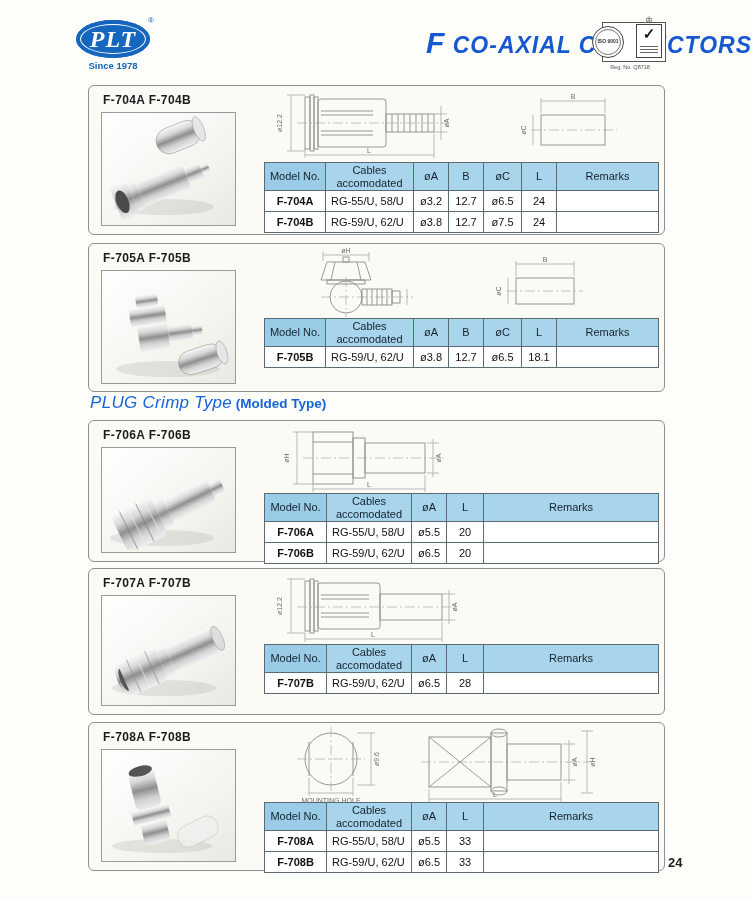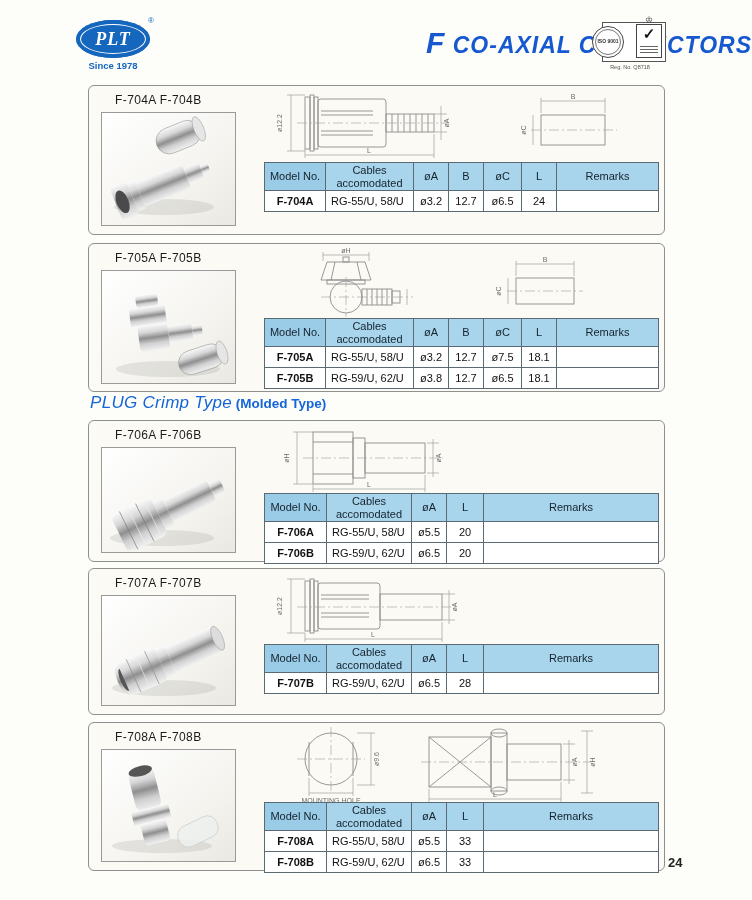--- a/index.html
+++ b/index.html
@@ -6,21 +6,21 @@
   body{
     width:752px;height:900px;position:relative;overflow:hidden;
     background:#fdfdfa;font-family:"Liberation Sans",sans-serif;
   }
   
   .logo{position:absolute;left:76px;top:20px;width:84px;}
   .logo-ellipse{width:74px;height:38px;background:#1566bd;border-radius:50%;
     display:flex;align-items:center;justify-content:center;position:relative;box-shadow:inset 0 0 0 2px #1566bd;}
   .logo-ellipse::after{content:"";position:absolute;left:4px;top:4px;right:4px;bottom:4px;
     border:1.2px solid #fff;border-radius:50%;}
-  .logo-text{color:#fff;font-style:italic;font-weight:bold;font-size:18px;
+  .logo-text{color:#fff;font-style:italic;font-weight:bold;font-size:24px;
     font-family:"Liberation Serif",serif;letter-spacing:1px;z-index:1;}
   .logo-reg{position:absolute;left:72px;top:-4px;font-size:8px;color:#1566bd;}
   .logo-tagline{margin-top:2px;width:74px;text-align:center;color:#1566bd;font-weight:bold;font-size:9.5px;}
   .page-title{position:absolute;left:0;right:0;top:26px;text-align:right;
     color:#1558cf;font-style:italic;font-weight:900;letter-spacing:1px;}
   .page-title .initial{font-size:30px;}
   .page-title .rest{font-size:23px;}
   
   .cert{position:absolute;left:590px;top:18px;width:80px;}
   .cert-row{position:relative;height:44px;}
@@ -35,21 +35,21 @@
   .cert-lines{position:absolute;bottom:2px;left:3px;right:3px;height:9px;
     background:repeating-linear-gradient(#666 0 1px,transparent 1px 3px);}
   .cert-reg{margin-top:2px;text-align:center;font-size:5.5px;color:#555;}
   
   .subheading{position:absolute;left:90px;top:393px;white-space:nowrap;}
   .subheading .main{color:#1565d8;font-style:italic;font-weight:400;font-size:17px;letter-spacing:0.3px;}
   .subheading .suffix{color:#1565d8;font-weight:bold;font-size:13.5px;text-align:right;}
   
   .section{position:absolute;left:88px;width:577px;background:#fbfaf5;
     border:1px solid #8f8f8f;border-radius:6px;box-sizing:border-box;}
-  .section-label{position:absolute;left:26px;top:7px;font-size:12px;font-weight:normal;color:#1b1b1b;letter-spacing:0.4px;}
+  .section-label{position:absolute;left:14px;top:7px;font-size:12px;font-weight:bold;color:#1b1b1b;letter-spacing:0.4px;}
   .photo-frame{position:absolute;left:12px;top:26px;width:133px;border:1px solid #9a9a9a;
     background:linear-gradient(140deg,#ffffff 0%,#f4f3ee 65%,#e9e8e2 100%);overflow:hidden;}
   .drawing{position:absolute;left:172px;top:2px;}
   .drawing line,.drawing rect,.drawing circle,.drawing ellipse,.drawing polygon,.drawing path{
     stroke:#8d8d8d;stroke-width:0.9;fill:none;}
   .drawing .dim{stroke:#9f9f9f;stroke-width:0.7;}
   .drawing .cl{stroke:#9f9f9f;stroke-width:0.6;stroke-dasharray:10 3 2 3;}
   .drawing text{fill:#6e6e6e;font-size:7px;font-family:"Liberation Sans",sans-serif;stroke:none;}
   
   .spec-table{position:absolute;left:175px;border-collapse:collapse;table-layout:fixed;
@@ -180,20 +180,29 @@
     </tr>
     <tr>
       <td class="model-cell">F-704A</td>
       <td class="cables-cell">RG-55/U, 58/U</td>
       <td>ø3.2</td>
       <td>12.7</td>
       <td>ø6.5</td>
       <td>24</td>
       <td></td>
     </tr>
+    <tr>
+      <td class="model-cell">F-704B</td>
+      <td class="cables-cell">RG-59/U, 62/U</td>
+      <td>ø3.8</td>
+      <td>12.7</td>
+      <td>ø7.5</td>
+      <td>24</td>
+      <td></td>
+    </tr>
   </tbody>
     </table>
 </div>
 
 <div class="section" style="top:243px;height:149px;">
   <div class="section-label">F-705A  F-705B</div>
   <div class="photo-frame" style="height:112px;">
     <svg width="131" height="110">
       <defs>
           <linearGradient id="m2" x1="0" y1="0" x2="0" y2="1">
@@ -260,29 +269,20 @@
       </colgroup>
     <tbody>
         <tr>
       <th class="model-h">Model No.</th>
       <th>Cables accomodated</th>
       <th>øA</th>
       <th>B</th>
       <th>øC</th>
       <th>L</th>
       <th>Remarks</th>
-    </tr>
-    <tr>
-      <td class="model-cell">F-705A</td>
-      <td class="cables-cell">RG-55/U, 58/U</td>
-      <td>ø3.2</td>
-      <td>12.7</td>
-      <td>ø7.5</td>
-      <td>18.1</td>
-      <td></td>
     </tr>
     <tr>
       <td class="model-cell">F-705B</td>
       <td class="cables-cell">RG-59/U, 62/U</td>
       <td>ø3.8</td>
       <td>12.7</td>
       <td>ø6.5</td>
       <td>18.1</td>
       <td></td>
     </tr>

